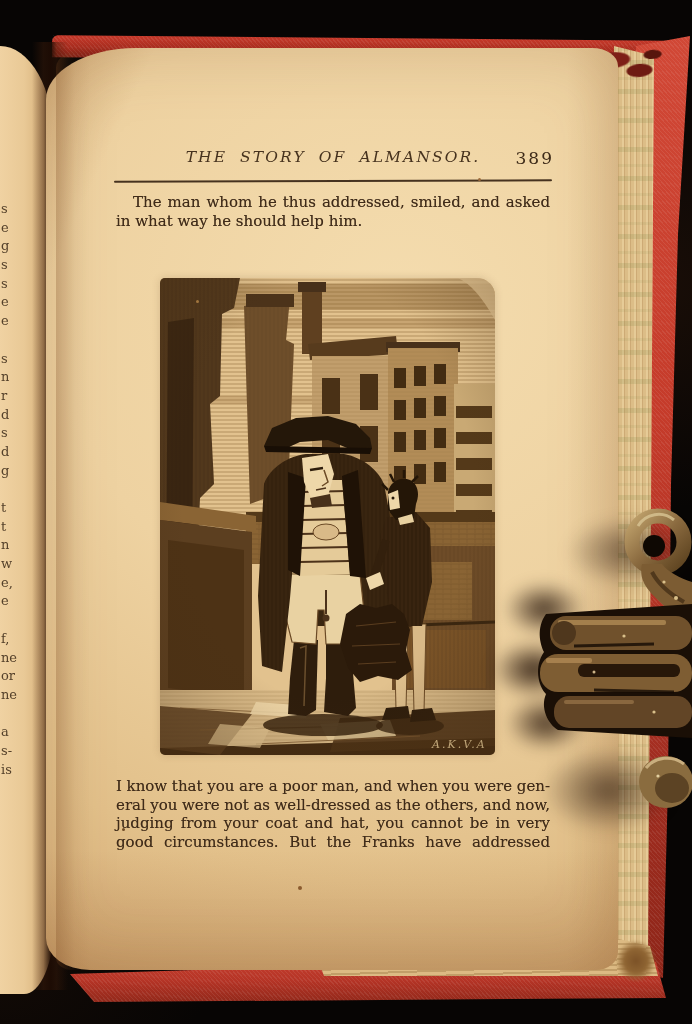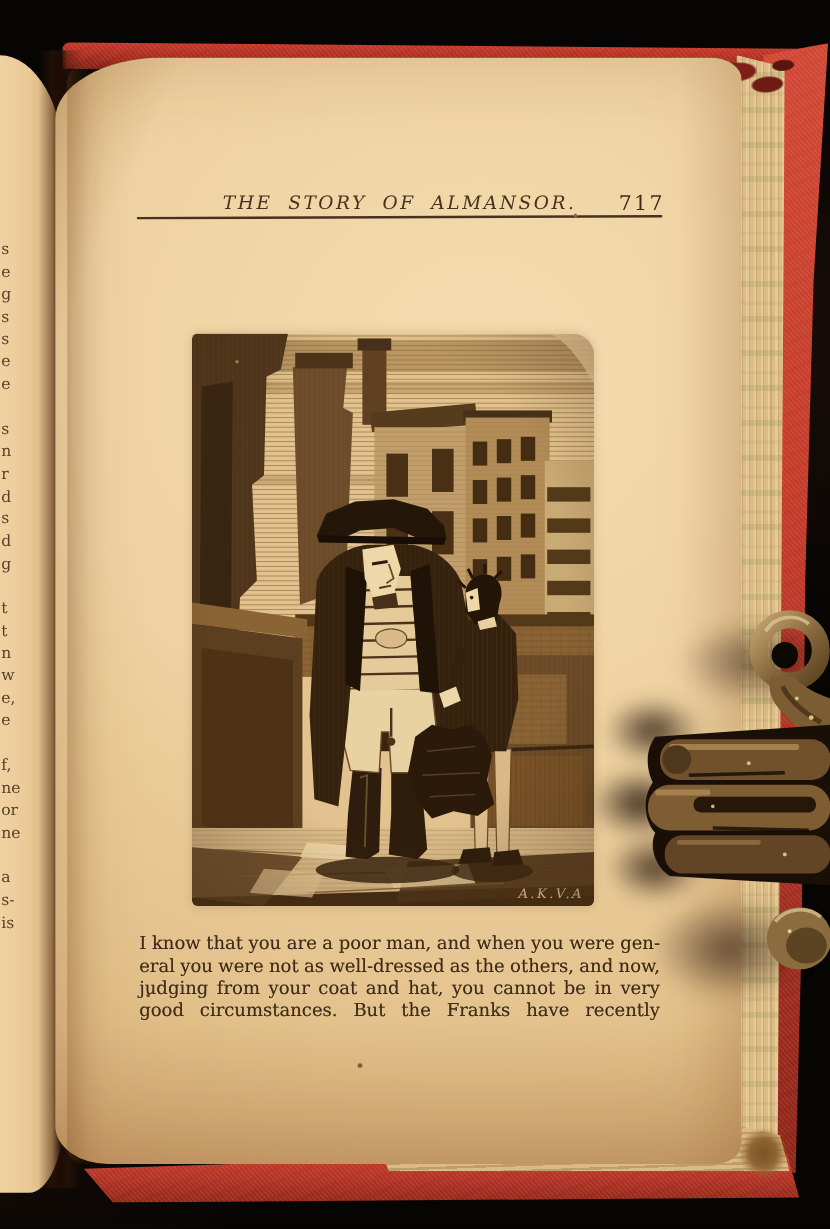--- a/index.html
+++ b/index.html
@@ -54,21 +54,21 @@
     border-radius:90px 26px 22px 44px/52px 18px 18px 32px;
     background:
       linear-gradient(115deg, rgba(150,95,45,.28) 0%, rgba(150,95,45,0) 11%),
       linear-gradient(0deg, rgba(140,85,40,.22) 0%, rgba(140,85,40,0) 13%),
       linear-gradient(270deg, rgba(165,115,62,.16) 0%, rgba(165,115,62,0) 9%),
       radial-gradient(820px 780px at 62% 28%, #f4dcae 0%, #eed2a1 42%, #e2c08a 74%, #d2a873 100%);
     box-shadow:inset 0 0 70px rgba(125,75,32,.22);}
   .page .crease{position:absolute;left:10px;top:0;width:34px;height:100%;
     background:linear-gradient(90deg,rgba(120,70,30,.28),rgba(120,70,30,.06) 55%,transparent);border-radius:90px 0 0 44px/52px 0 0 32px;}
 
-  .runhead{position:absolute;left:70px;top:112px;width:434px;height:22px;color:#46321e;}
+  .runhead{position:absolute;left:70px;top:100px;width:434px;height:22px;color:#46321e;}
   .runhead .title{display:block;text-align:center;font-style:italic;font-size:15.5px;
     letter-spacing:2.1px;word-spacing:6px;}
   .runhead .pageno{position:absolute;right:-4px;top:0;font-size:17px;letter-spacing:2px;font-style:normal;color:#3e2b19;}
   .rule{position:absolute;left:68px;top:132px;width:438px;height:2.4px;background:#46321f;
     border-radius:2px;transform:rotate(-.2deg);}
 
   .para{position:absolute;left:70px;width:434px;font-size:15px;line-height:18.7px;color:#3f2b19;
     text-shadow:0 0 .5px rgba(63,43,25,.55);}
   .p1{top:145px;} .p2{top:182.4px;} .p3{top:729px;}
   .bl{display:block;}
@@ -151,24 +151,28 @@
         <span class="frag">is</span>
       </div>
   </div>
   <div class="gutter"></div>
 
   <div class="page">
     <div class="crease"></div>
 
     <div class="runhead">
       <span class="title">THE STORY OF ALMANSOR.</span>
-      <span class="pageno">717</span>
+      <span class="pageno">389</span>
     </div>
     <div class="rule"></div>
 
+    <div class="para p1">
+      <span class="bl j ind">The man whom he thus addressed, smiled, and asked</span>
+      <span class="bl">in what way he should help him.</span>
+    </div>
 
     <div class="illo">
       <svg viewBox="0 0 335 477" preserveAspectRatio="none">
         <defs>
           <pattern id="hS" width="5" height="4" patternUnits="userSpaceOnUse">
               <line x1="0" y1="2" x2="5" y2="2" stroke="#9b7847" stroke-width="0.9"></line>
             </pattern>
           <pattern id="hV" width="4" height="5" patternUnits="userSpaceOnUse">
               <line x1="2" y1="0" x2="2" y2="5" stroke="#5c3f20" stroke-width="0.9"></line>
             </pattern>
@@ -298,21 +302,21 @@
         <text x="272" y="470" font-size="11" font-style="italic" letter-spacing="2" fill="#e3c996">A.K.V.A</text>
         <path d="M298,0 L335,0 L335,42 Q316,8 298,0 Z" fill="#e8cb98" opacity="0.8"></path>
         <rect width="335" height="477" fill="url(#vig)"></rect>
       </svg>
     </div>
 
     <div class="para p3">
       <span class="bl j">I know that you are a poor man, and when you were gen-</span>
       <span class="bl j">eral you were not as well-dressed as the others, and now,</span>
       <span class="bl j">judging from your coat and hat, you cannot be in very</span>
-      <span class="bl j">good circumstances.  But the Franks have recently</span>
+      <span class="bl j">good circumstances.  But the Franks have addressed</span>
     </div>
 
     <div class="speck s1"></div>
     <div class="speck s2"></div>
     <div class="speck s3"></div>
     <div class="speck s4"></div>
   </div>
 
   <div class="clasp-shadow"></div>
   <div class="clasp">

